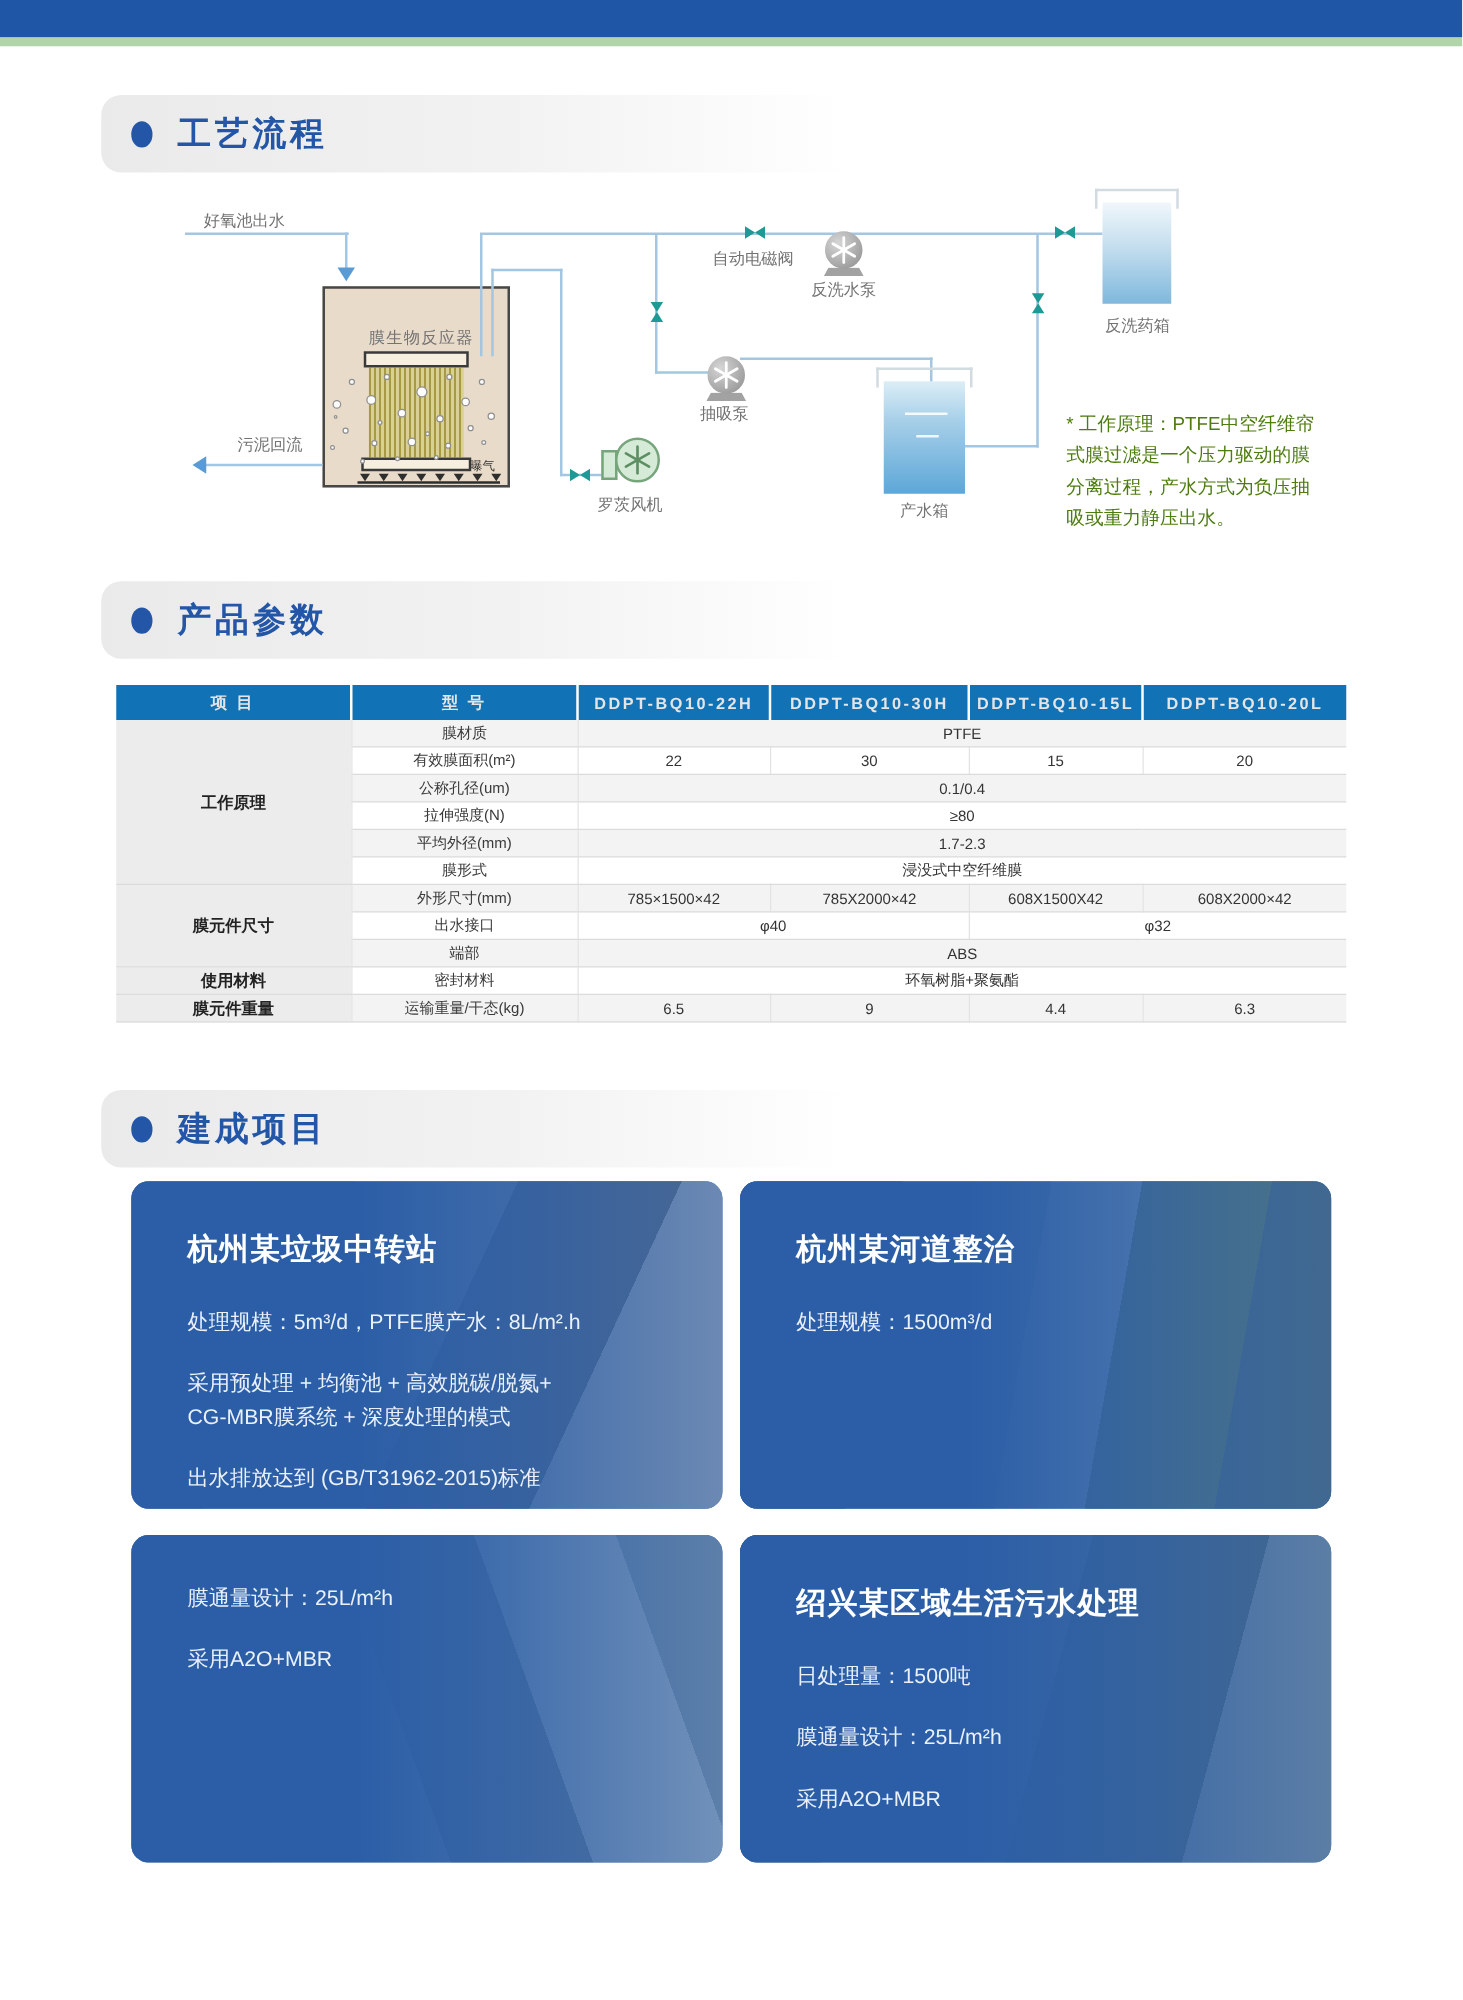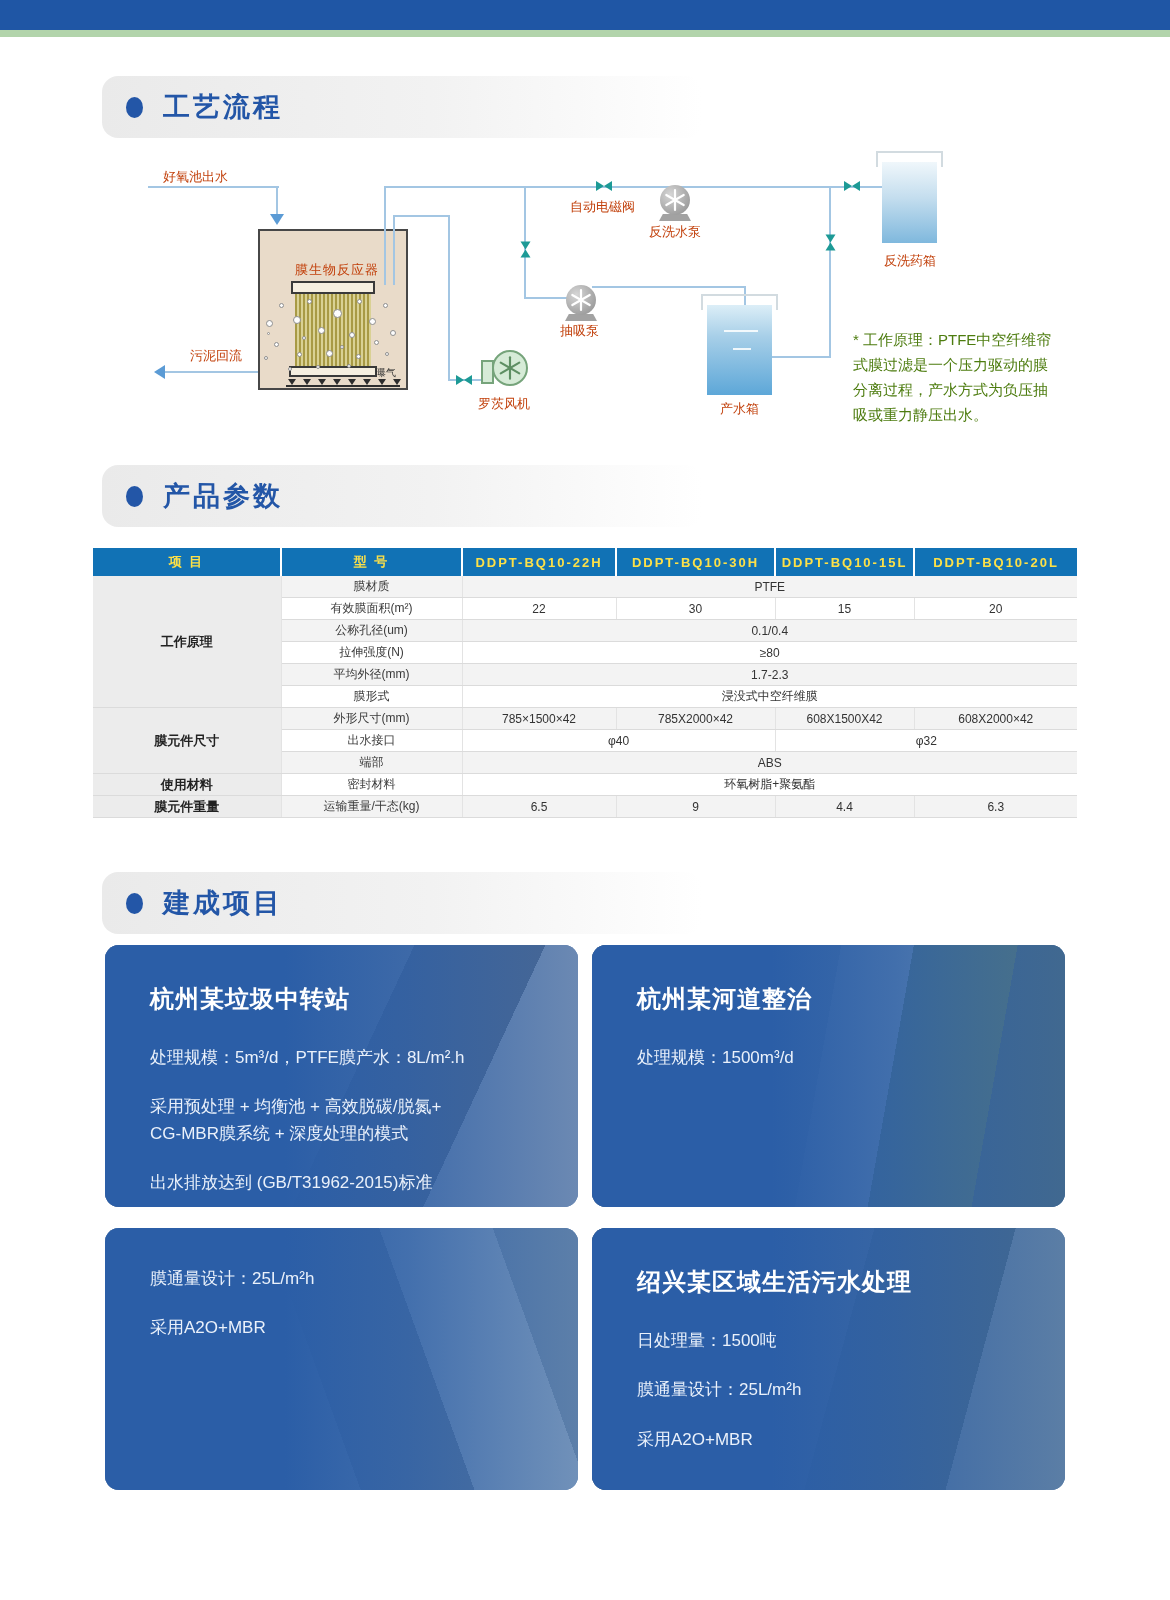--- a/index.html
+++ b/index.html
@@ -3,30 +3,30 @@
 <meta charset="utf-8">
 <style>
   html,body{margin:0;padding:0;background:#ffffff;font-family:"Liberation Sans",sans-serif;}
   #page{position:relative;width:1170px;height:1600px;background:#ffffff;overflow:hidden;}
 
   
   .topbar{position:absolute;left:0;top:0;width:1170px;height:30px;background:#1F56A5;}
   .greenbar{position:absolute;left:0;top:30px;width:1170px;height:7px;background:#B2D4AB;}
 
   
-  .pill{position:absolute;left:102px;width:600px;height:62px;border-radius:16px;
+  .pill{position:absolute;left:81px;width:600px;height:62px;border-radius:16px;
         background:linear-gradient(90deg,#eaeaea 0%,#f2f2f2 55%,rgba(255,255,255,0) 100%);
         display:flex;align-items:center;padding-left:24px;box-sizing:border-box;}
   .pill .dot{width:17px;height:21px;border-radius:50%;background:#2356A7;margin-right:20px;flex:0 0 auto;}
   .pill .stitle{font-size:27px;font-weight:bold;color:#2356A7;letter-spacing:3px;}
 
   
   #diagram{position:absolute;left:0;top:0;width:1170px;height:460px;}
   .pipe{position:absolute;background:#a3c6e3;z-index:2;}
-  .dlabel{position:absolute;font-size:13px;color:#c2410c;z-index:6;white-space:nowrap;font-family:Liberation Serif, serif;}
+  .dlabel{position:absolute;font-size:13px;color:#737373;z-index:6;white-space:nowrap;font-family:Liberation Serif, serif;}
   .arrow-down{position:absolute;width:0;height:0;border-left:7px solid transparent;border-right:7px solid transparent;border-top:11px solid #5b9bd5;z-index:3;}
   .arrow-left{position:absolute;width:0;height:0;border-top:7px solid transparent;border-bottom:7px solid transparent;border-right:11px solid #5b9bd5;z-index:3;}
 
   .reactor{position:absolute;left:258px;top:229px;width:150px;height:161px;background:#e9dbc9;border:2px solid #474747;box-sizing:border-box;z-index:1;}
   .mod-top{position:absolute;left:291px;top:281px;width:84px;height:13px;background:#f6efe0;border:2px solid #3a3a3a;box-sizing:border-box;z-index:3;}
   .fibers{position:absolute;left:295px;top:294px;width:76px;height:72px;z-index:2;
           background:repeating-linear-gradient(90deg,#a89a45 0 2px,#d9d194 2px 4px);}
   .mod-bottom{position:absolute;left:289px;top:366px;width:88px;height:11px;background:#f6efe0;border:2px solid #3a3a3a;box-sizing:border-box;z-index:3;}
   .bubble{position:absolute;border-radius:50%;background:#fdfdfd;border:1px solid #8f8f8f;box-sizing:border-box;z-index:4;}
   .diffuser{position:absolute;width:0;height:0;border-left:4px solid transparent;border-right:4px solid transparent;border-top:6px solid #2e2e2e;z-index:4;}
@@ -56,21 +56,21 @@
         background:linear-gradient(#f0f7fb 0%,#c3ddee 45%,#7fb8dd 100%);}
   .wtank.product{left:707px;top:305px;width:65px;height:90px;
         background:linear-gradient(#dceef7 0%,#a7cfe8 35%,#5da7d8 100%);}
   .lid{position:absolute;border:2px solid #d2dbe0;border-bottom:none;box-sizing:border-box;z-index:2;}
   .wmark{position:absolute;height:2px;background:rgba(255,255,255,0.85);z-index:4;}
 
   .note{position:absolute;left:853px;top:327px;width:245px;font-size:15px;line-height:25px;color:#4d7c0f;z-index:6;}
 
   
   #params-table{position:absolute;left:93px;top:548px;width:962px;border-collapse:collapse;table-layout:fixed;z-index:2;}
-  #params-table th{background:#1172B5;color:#fde047;font-size:13px;font-weight:bold;height:26px;border-right:2px solid #ffffff;letter-spacing:2px;}
+  #params-table th{background:#1172B5;color:#e5e5e5;font-size:13px;font-weight:bold;height:26px;border-right:2px solid #ffffff;letter-spacing:2px;}
   #params-table th:last-child{border-right:none;}
   #params-table td{font-size:12px;color:#333333;text-align:center;height:21px;border-bottom:1px solid #dbdbdb;border-right:1px solid #e3e3e3;padding:0 2px;background:#ffffff;}
   #params-table td:last-child{border-right:none;}
   #params-table tr.shade td{background:#f3f3f3;}
   #params-table td.group{background:#ececec !important;font-weight:bold;color:#222222;font-size:13px;}
   #params-table td.rowlabel{color:#3a3a3a;}
 
   
   #cards{position:absolute;left:105px;top:945px;width:960px;display:grid;
          grid-template-columns:473px 473px;column-gap:14px;row-gap:21px;grid-auto-rows:262px;}

